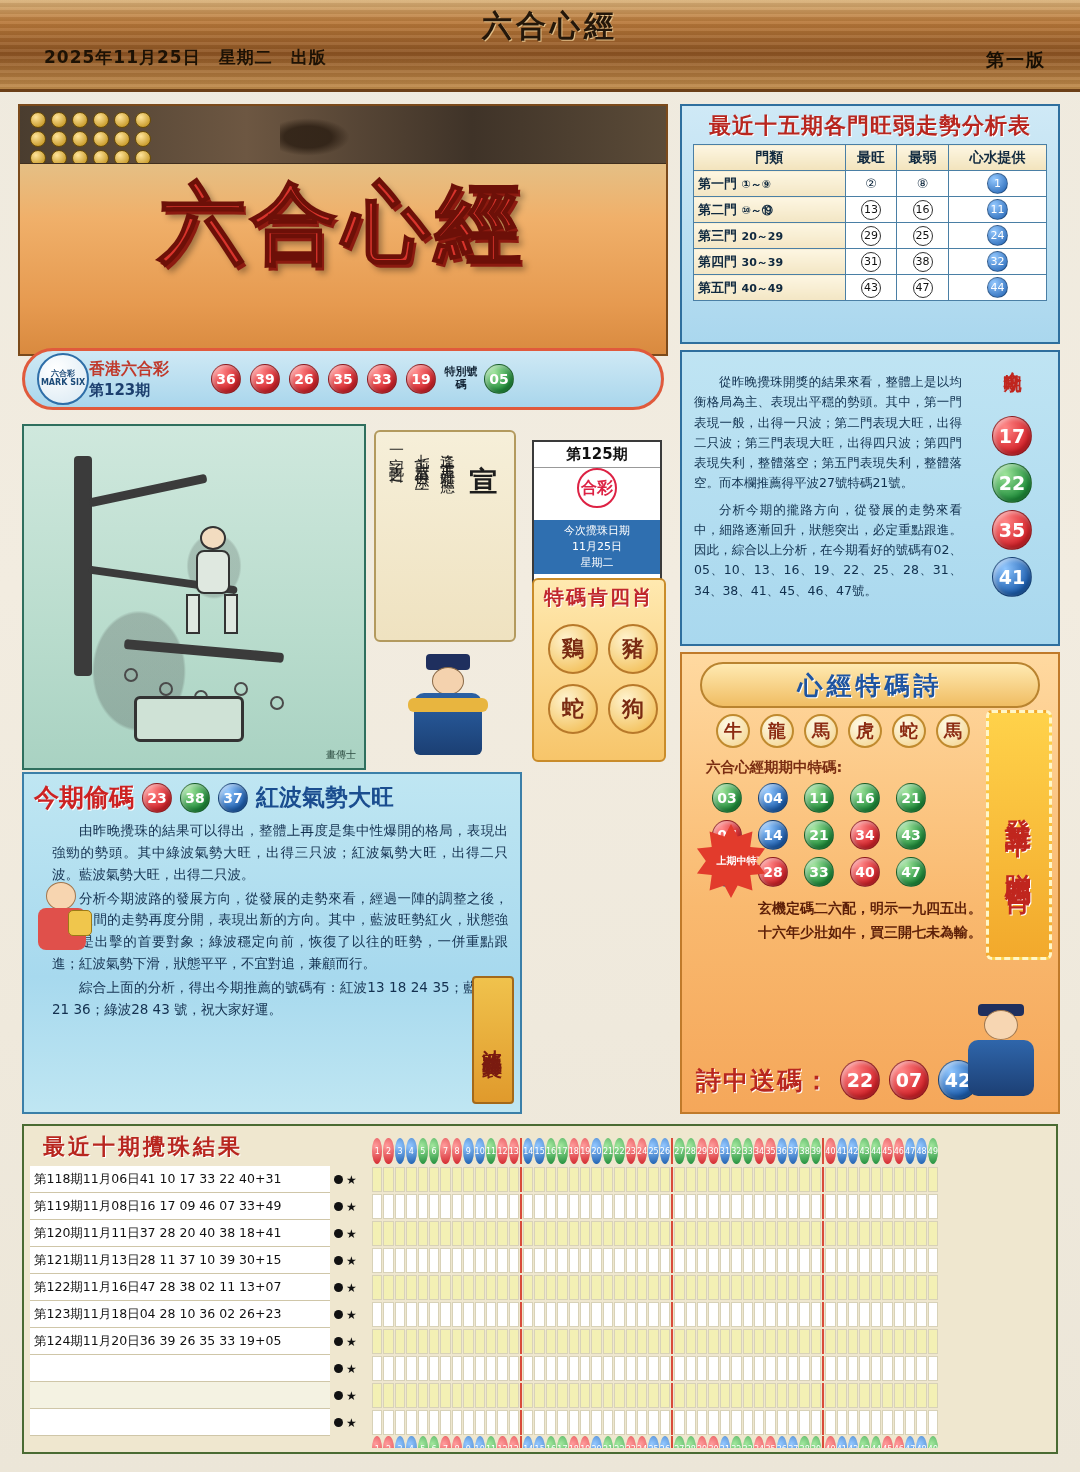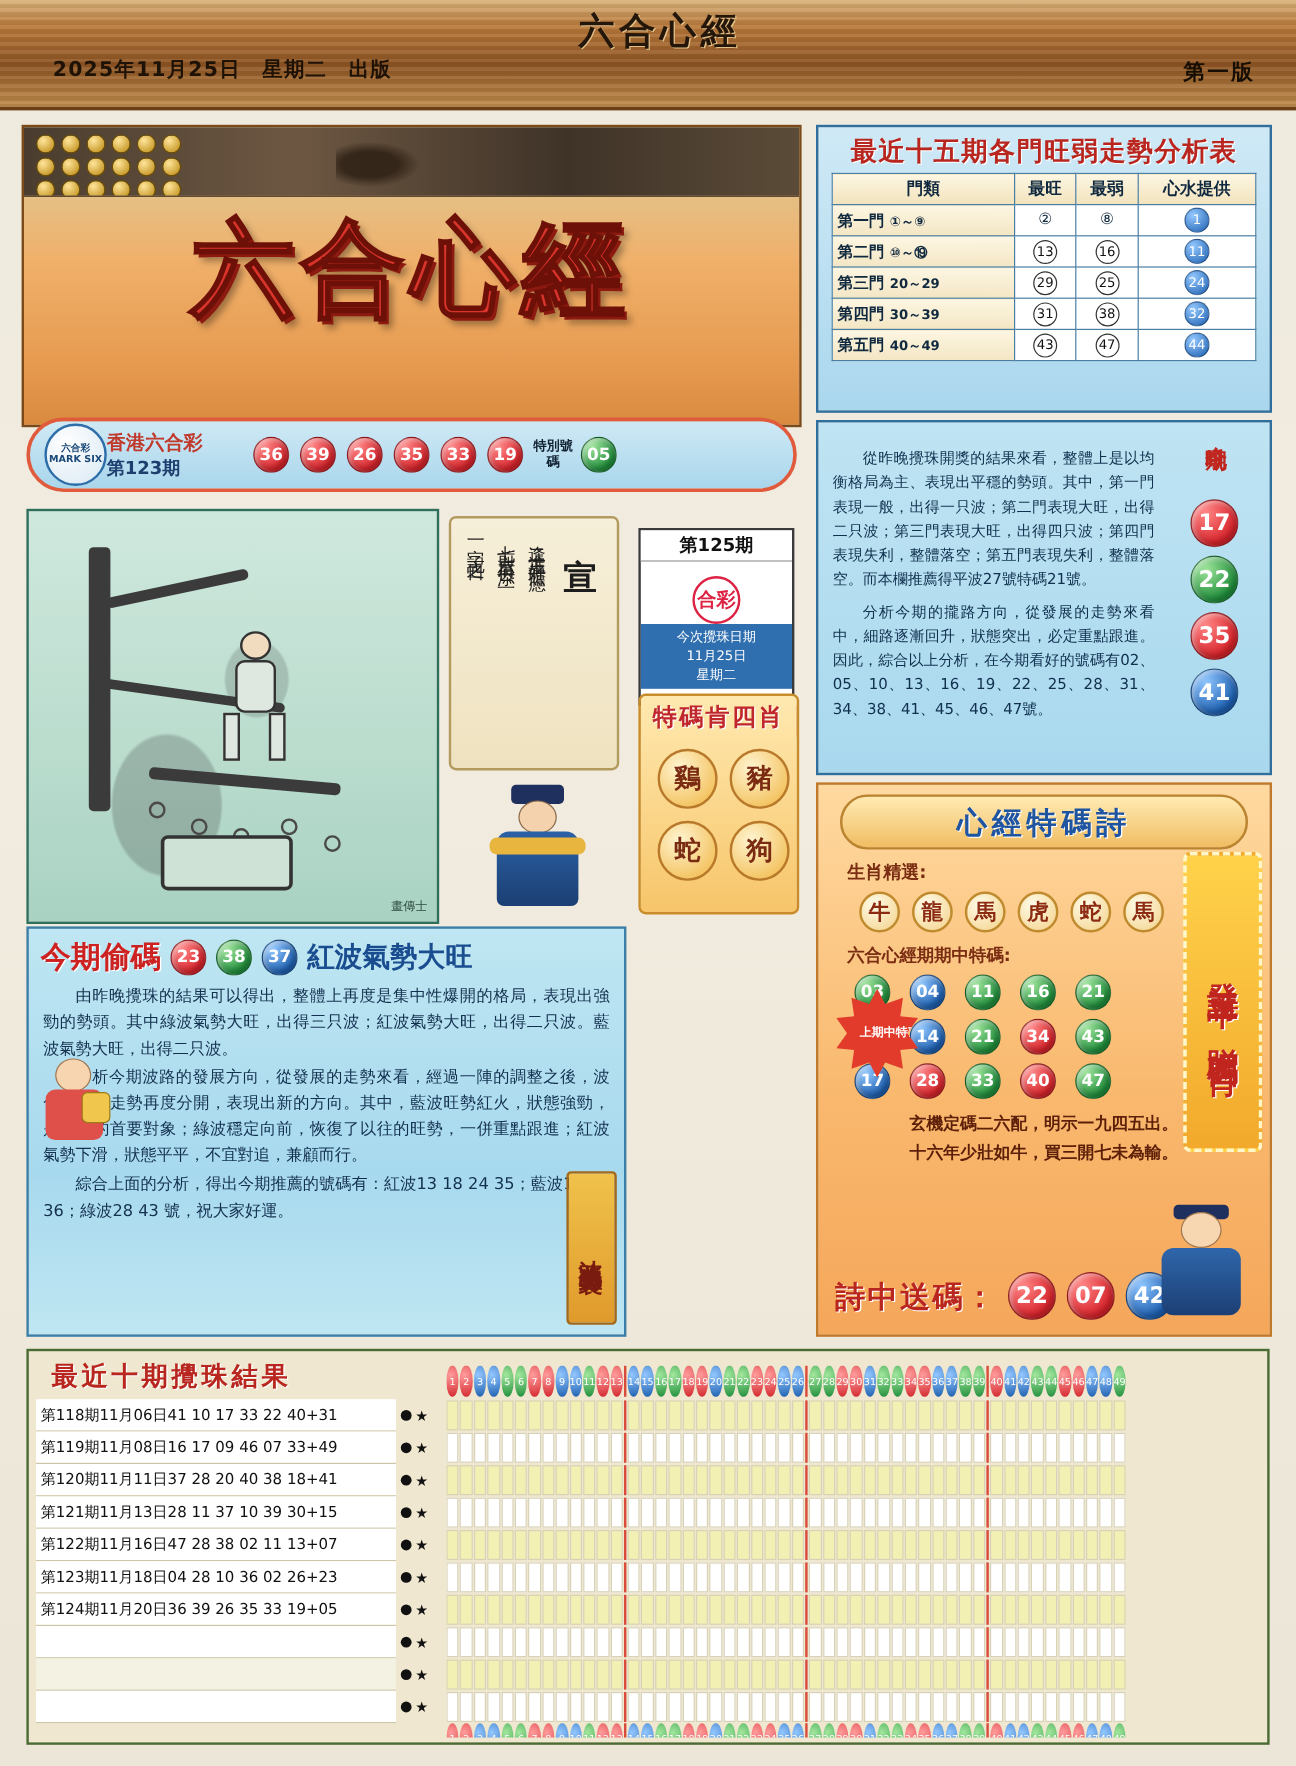--- a/index.html
+++ b/index.html
@@ -144,21 +144,21 @@
   .scholar .hat{position:absolute;left:26px;top:0;width:44px;height:16px;background:#1f2f5e;border-radius:4px;}
   .scholar .head{position:absolute;left:32px;top:13px;width:32px;height:28px;background:#f4d2ae;border-radius:50%;border:1px solid #8a6a48;}
   .scholar .robe{position:absolute;left:14px;top:39px;width:68px;height:62px;background:linear-gradient(180deg,#2b61a5,#1b3f73);border-radius:10px 10px 6px 6px;}
   .scholar .cap{position:absolute;left:8px;top:44px;width:80px;height:14px;background:#e8b53f;border-radius:6px;}
   
   .calendar{
     position:absolute; left:532px; top:440px; width:130px; height:148px;
     background:#fff; border:2px solid #3a3a3a;
   }
   .cal-top{height:26px;background:#fff;border-bottom:1px solid #999;display:flex;align-items:center;justify-content:center;font-size:15px;font-weight:bold;color:#111;}
-  .cal-mid{height:52px;display:flex;align-items:flex-end;justify-content:center;}
+  .cal-mid{height:52px;display:flex;align-items:flex-start;justify-content:center;}
   .cal-flower{width:40px;height:40px;border-radius:50%;border:2px solid #d24;display:flex;align-items:center;justify-content:center;color:#d24;font-size:16px;font-weight:bold;}
   .cal-bot{background:#2f6fb0;color:#fff;text-align:center;font-size:11px;line-height:1.45;padding:3px 0;}
   .cal-strip{position:absolute;left:0;bottom:-28px;width:130px;height:26px;background:#b42b2b;color:#fff;font-size:8px;display:flex;align-items:center;justify-content:center;}
   
   .zodiac{
     position:absolute; left:532px; top:578px; width:134px; height:184px;
     background:linear-gradient(180deg,#ffe9b0,#f7c56a);
     border:2px solid #c98c2a;border-radius:6px;
   }
   .zodiac-title{
@@ -177,21 +177,21 @@
   }
   
   .blue-panel{
     position:absolute; left:22px; top:772px; width:500px; height:342px;
     background:linear-gradient(180deg,#bfe6f2,#a7d9ee 60%,#bfe6f2);
     border:2px solid #3b7fa8;
   }
   .bp-head{display:flex;align-items:center;gap:8px;padding:7px 10px 2px 10px;}
   .bp-head .t{font-size:25px;font-weight:bold;color:#c22;font-family:"DejaVu Serif","Liberation Serif",serif;text-shadow:1px 1px 0 #fff;}
   .bp-head .t2{font-size:23px;font-weight:bold;color:#1a4d8f;font-family:"DejaVu Serif","Liberation Serif",serif;}
-  .bp-body{padding:4px 12px 0 12px;font-size:13.5px;line-height:1.62;color:#13304f;text-align:justify;}
+  .bp-body{padding:4px 12px 0 28px;font-size:13.5px;line-height:1.62;color:#13304f;text-align:justify;}
   .bp-body p{margin:0 0 2px 0;text-indent:2em;}
   .kid{position:absolute;left:8px;top:108px;width:62px;height:86px;}
   .kid .k-head{position:absolute;left:14px;top:0;width:30px;height:28px;background:#f7d5b0;border-radius:50%;border:1px solid #a1764e;}
   .kid .k-body{position:absolute;left:6px;top:26px;width:48px;height:42px;background:#e0504b;border-radius:8px;}
   .kid .k-bag{position:absolute;left:36px;top:28px;width:24px;height:26px;background:#f0c64c;border-radius:5px;border:1px solid #9c7a16;}
   .bp-tag{
     position:absolute;right:6px;bottom:8px;width:42px;height:128px;
     background:linear-gradient(180deg,#f0c24c,#e09a2c);
     border:2px solid #a3691a;border-radius:4px;
     display:flex;align-items:center;justify-content:center;
@@ -560,21 +560,20 @@
         <span class="ball lg red">17</span>
         <span class="ball lg green">22</span>
         <span class="ball lg red">35</span>
         <span class="ball lg blue">41</span>
       </div>
     </div>
   </div>
 
   <div class="poem">
     <div class="poem-title">心經特碼詩</div>
-    <div class="poem-sub">生肖精選:</div>
     <div class="zodiac-row">
       <div class="z-ball">牛</div>
       <div class="z-ball">龍</div>
       <div class="z-ball">馬</div>
       <div class="z-ball">虎</div>
       <div class="z-ball">蛇</div>
       <div class="z-ball">馬</div>
     </div>
     <div class="poem-sub2">六合心經期期中特碼:</div>
     <div class="num-grid">

